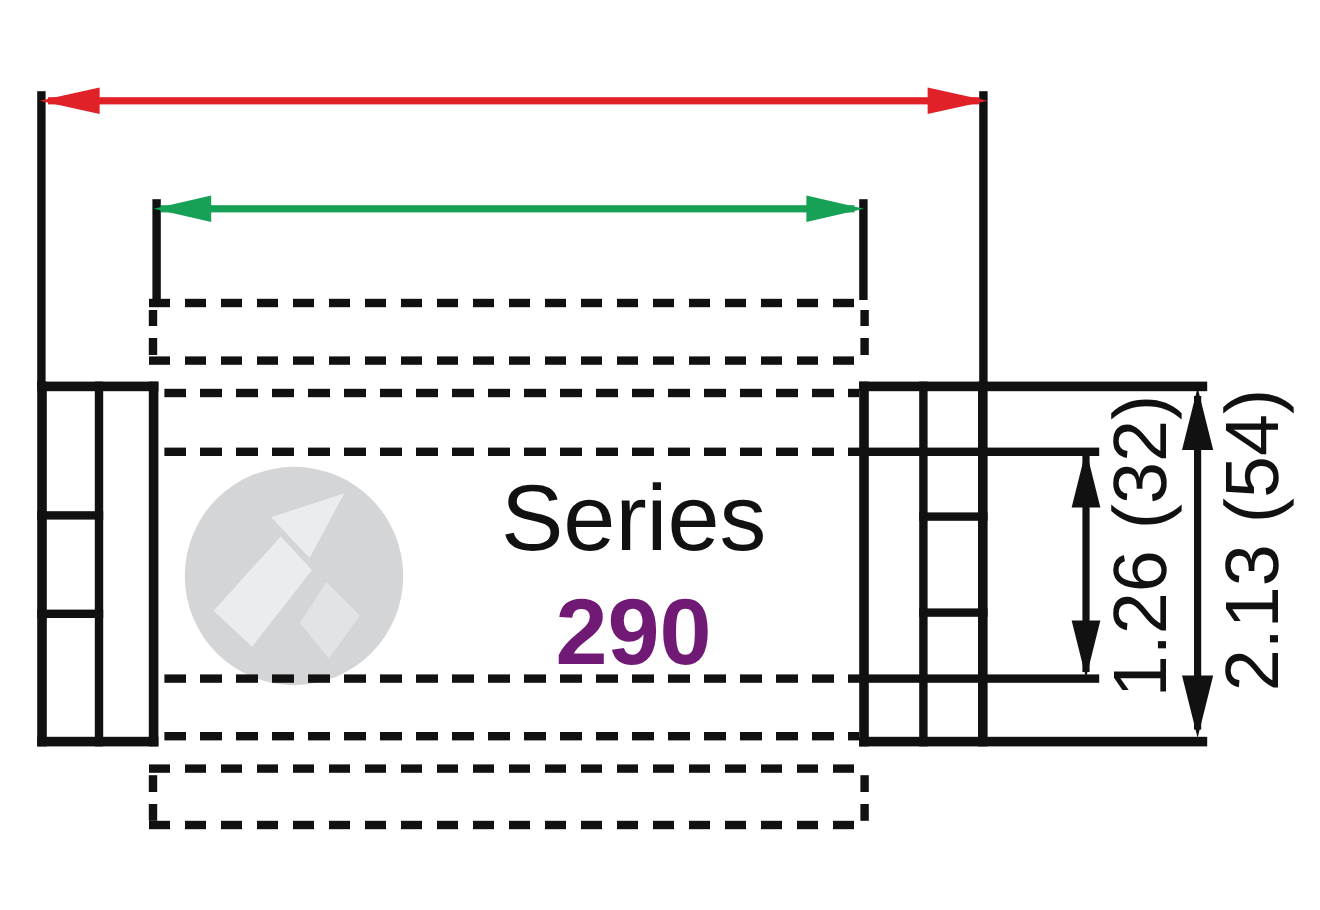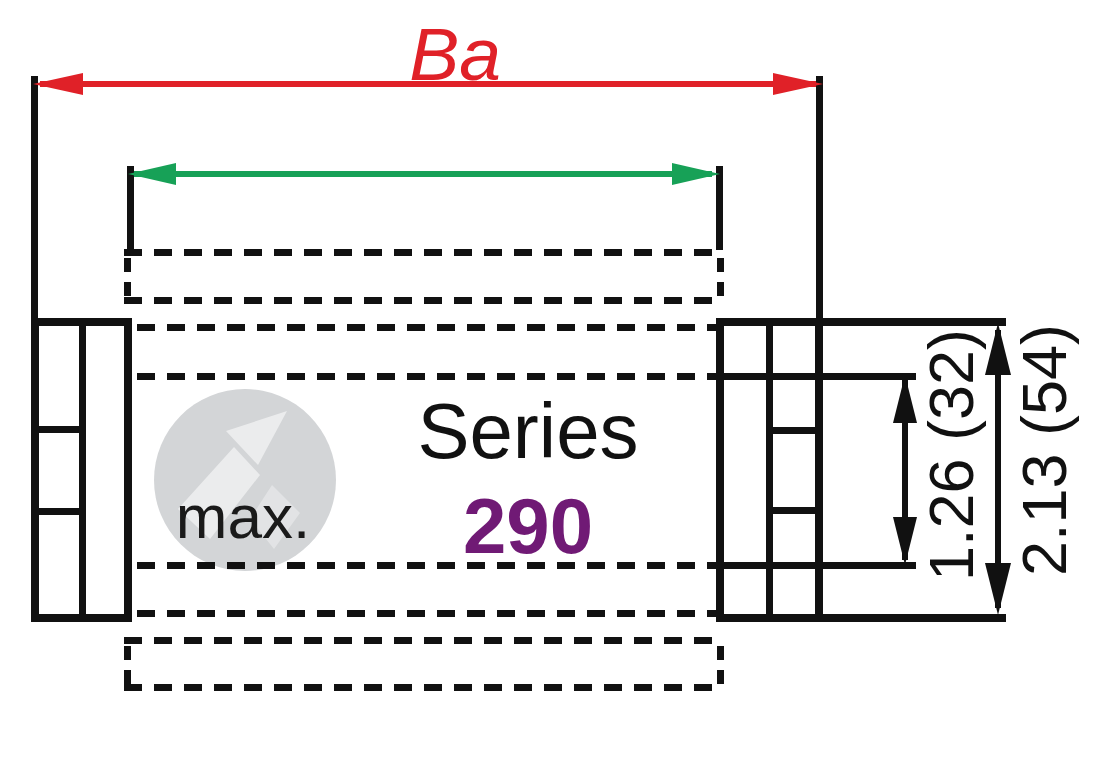--- a/index.html
+++ b/index.html
@@ -48,21 +48,20 @@
 <div id="canvas">
 
   <div class="badge">
     <svg width="182" height="182" viewBox="0 0 182 182">
       <polygon points="133,22 72,42 104,76" fill="rgba(255,255,255,0.55)"></polygon>
       <polygon points="80,58 106,86 56,150 24,120" fill="rgba(255,255,255,0.55)"></polygon>
       <polygon points="118,96 146,124 120,160 96,130" fill="rgba(255,255,255,0.35)"></polygon>
     </svg>
   </div>
 
-  <div class="lbl ba-lbl txt">Ba</div>
   <div class="ln" style="left:31px;top:76px;width:7px;height:246px;"></div>
   <div class="ln" style="left:816px;top:76px;width:7px;height:246px;"></div>
   <div class="red abs" style="left:40px;top:81px;width:776px;height:6px;"></div>
   <div class="tri left-red" style="left:33px;top:73px;"></div>
   <div class="tri right-red" style="left:773px;top:73px;"></div>
 
   <div class="ln" style="left:127px;top:166px;width:7px;height:84px;"></div>
   <div class="ln" style="left:716px;top:166px;width:7px;height:84px;"></div>
   <div class="green abs" style="left:134px;top:171px;width:578px;height:6px;"></div>
   <div class="tri left-green" style="left:128px;top:163px;"></div>
@@ -108,15 +107,14 @@
   <div class="ln" style="left:995px;top:330px;width:6px;height:278px;"></div>
   <div class="tri up-blk-lg" style="left:985px;top:323px;"></div>
   <div class="tri down-blk-lg" style="left:985px;top:563px;"></div>
 
   <div class="rot dim126-lbl txt">1.26 (32)</div>
   <div class="rot dim213-lbl txt">2.13 (54)</div>
 
   <div class="lbl series-1 txt">Series</div>
   <div class="lbl series-2 txt">290</div>
 
-  <div class="lbl note-2">max.</div>
 
 </div>
 
 </body></html>

